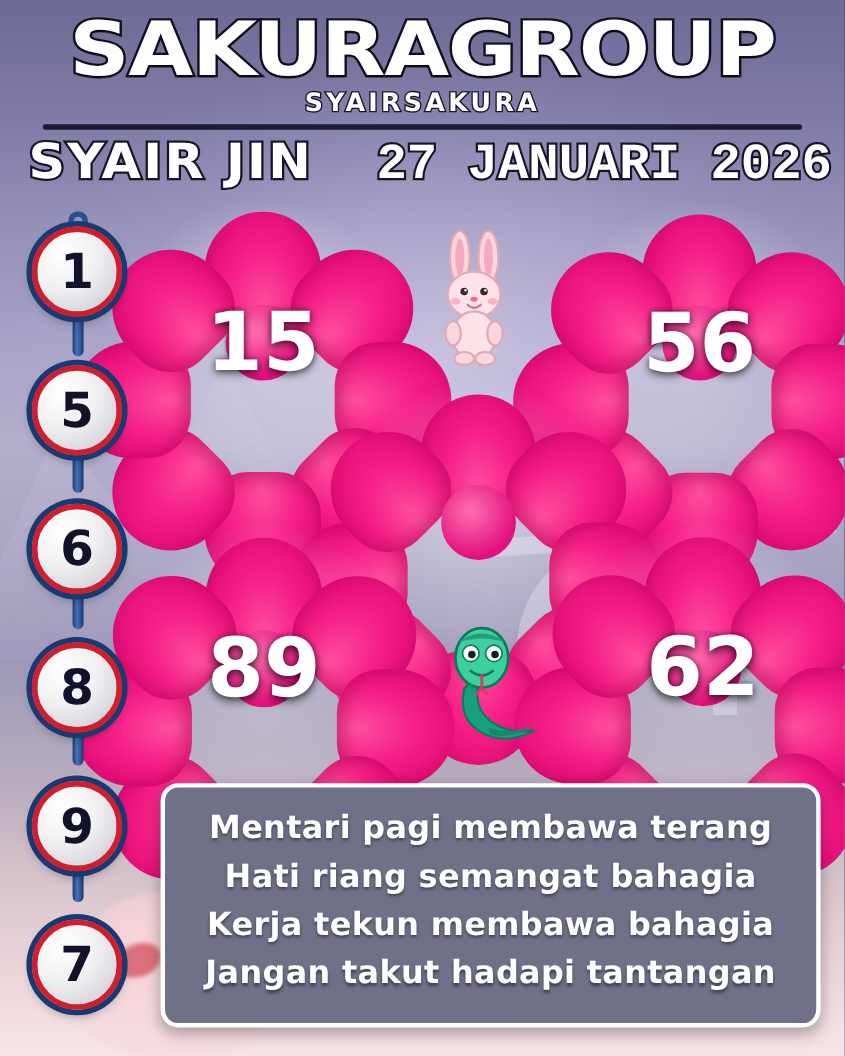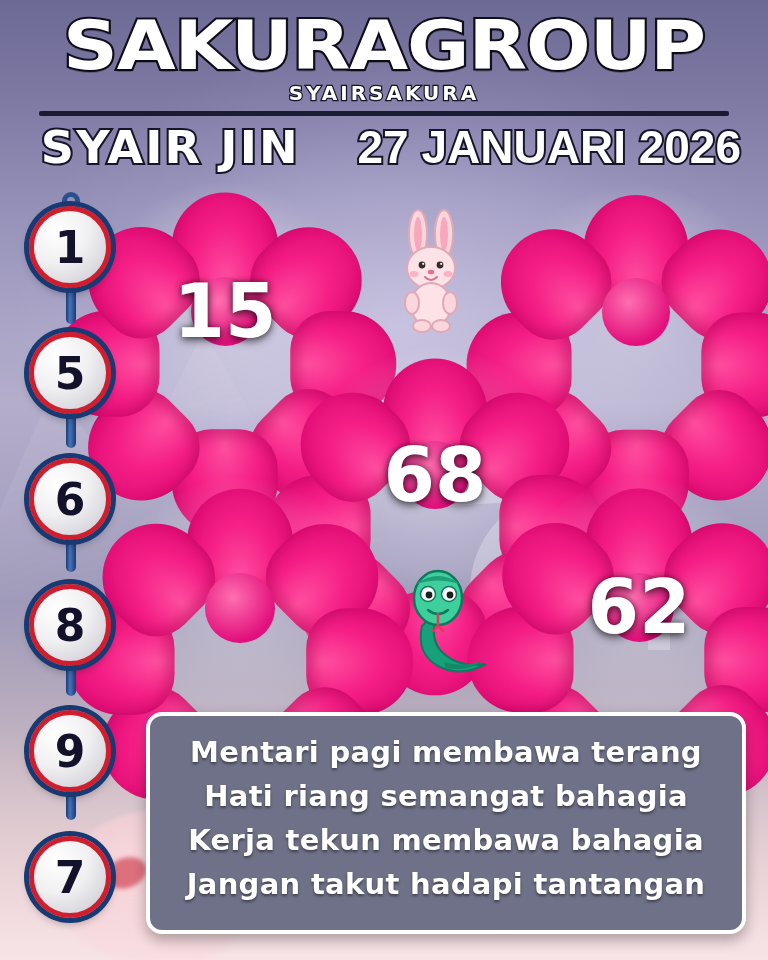--- a/index.html
+++ b/index.html
@@ -117,21 +117,21 @@
     color: #ffffff;
     -webkit-text-stroke: 4px #0f0f1e;
     paint-order: stroke fill;
     transform: scaleX(1.12);
     text-shadow: 0 3px 0 rgba(0,0,0,0.25);
   }
   .brand-sub {
     margin-top: 2px;
     font-family: "DejaVu Sans", sans-serif;
     font-weight: bold;
-    font-size: 20px;
+    font-size: 23px;
     letter-spacing: 3px;
     color: #ffffff;
     -webkit-text-stroke: 2.5px #15152a;
     paint-order: stroke fill;
   }
   .rule {
     width: 690px;
     height: 5px;
     margin: 6px auto 4px;
     background: #15152a;
@@ -150,21 +150,21 @@
     font-family: "DejaVu Sans", sans-serif;
     font-weight: bold;
     font-size: 44px;
     letter-spacing: 2px;
     color: #ffffff;
     -webkit-text-stroke: 4px #15152a;
     paint-order: stroke fill;
     transform: scaleX(1.05);
   }
   .title-date {
-    font-family: Liberation Sans, sans-serif;
+    font-family: Liberation Mono, monospace;
     font-weight: bold;
     font-size: 46px;
     letter-spacing: 0px;
     color: #ffffff;
     -webkit-text-stroke: 4px #15152a;
     paint-order: stroke fill;
     margin-left: 44px;
   }
 
   
@@ -322,21 +322,21 @@
     <div class="chain-link" style="top:452px;"></div>
     <div class="chain-link" style="top:576px;"></div>
     <div class="ball">1</div>
     <div class="ball">5</div>
     <div class="ball">6</div>
     <div class="ball">8</div>
     <div class="ball">9</div>
     <div class="ball">7</div>
   </div>
 
-  <div class="flower" id="f0" style="left:110px; top:196px; width:230px; height:230px;">
+  <div class="flower" id="f0" style="left:124px; top:196px; width:230px; height:230px;">
     <div class="halo"></div>
     <div class="petals">
         <div class="petal" style="transform: rotate(0deg) translateY(-62%);"></div>
         <div class="petal" style="transform: rotate(45deg) translateY(-62%);"></div>
         <div class="petal" style="transform: rotate(90deg) translateY(-62%);"></div>
         <div class="petal" style="transform: rotate(135deg) translateY(-62%);"></div>
         <div class="petal" style="transform: rotate(180deg) translateY(-62%);"></div>
         <div class="petal" style="transform: rotate(225deg) translateY(-62%);"></div>
         <div class="petal" style="transform: rotate(270deg) translateY(-62%);"></div>
         <div class="petal" style="transform: rotate(315deg) translateY(-62%);"></div>
@@ -351,51 +351,52 @@
         <div class="petal" style="transform: rotate(0deg) translateY(-62%);"></div>
         <div class="petal" style="transform: rotate(45deg) translateY(-62%);"></div>
         <div class="petal" style="transform: rotate(90deg) translateY(-62%);"></div>
         <div class="petal" style="transform: rotate(135deg) translateY(-62%);"></div>
         <div class="petal" style="transform: rotate(180deg) translateY(-62%);"></div>
         <div class="petal" style="transform: rotate(225deg) translateY(-62%);"></div>
         <div class="petal" style="transform: rotate(270deg) translateY(-62%);"></div>
         <div class="petal" style="transform: rotate(315deg) translateY(-62%);"></div>
       </div>
     <div class="center"></div>
+    <div class="num">56</div>
   </div>
 
   <div class="flower" id="f2" style="left:322px; top:362px; width:226px; height:226px;">
     <div class="halo"></div>
     <div class="petals">
         <div class="petal" style="transform: rotate(0deg) translateY(-62%);"></div>
         <div class="petal" style="transform: rotate(45deg) translateY(-62%);"></div>
         <div class="petal" style="transform: rotate(90deg) translateY(-62%);"></div>
         <div class="petal" style="transform: rotate(135deg) translateY(-62%);"></div>
         <div class="petal" style="transform: rotate(180deg) translateY(-62%);"></div>
         <div class="petal" style="transform: rotate(225deg) translateY(-62%);"></div>
         <div class="petal" style="transform: rotate(270deg) translateY(-62%);"></div>
         <div class="petal" style="transform: rotate(315deg) translateY(-62%);"></div>
       </div>
     <div class="center"></div>
-    <div class="num">68</div>
   </div>
 
   <div class="flower" id="f3" style="left:124px; top:492px; width:232px; height:232px;">
     <div class="halo"></div>
     <div class="petals">
         <div class="petal" style="transform: rotate(0deg) translateY(-62%);"></div>
         <div class="petal" style="transform: rotate(45deg) translateY(-62%);"></div>
         <div class="petal" style="transform: rotate(90deg) translateY(-62%);"></div>
         <div class="petal" style="transform: rotate(135deg) translateY(-62%);"></div>
         <div class="petal" style="transform: rotate(180deg) translateY(-62%);"></div>
         <div class="petal" style="transform: rotate(225deg) translateY(-62%);"></div>
         <div class="petal" style="transform: rotate(270deg) translateY(-62%);"></div>
         <div class="petal" style="transform: rotate(315deg) translateY(-62%);"></div>
       </div>
     <div class="center"></div>
+    <div class="num">89</div>
   </div>
 
   <div class="flower" id="f4" style="left:524px; top:492px; width:230px; height:230px;">
     <div class="halo"></div>
     <div class="petals">
         <div class="petal" style="transform: rotate(0deg) translateY(-62%);"></div>
         <div class="petal" style="transform: rotate(45deg) translateY(-62%);"></div>
         <div class="petal" style="transform: rotate(90deg) translateY(-62%);"></div>
         <div class="petal" style="transform: rotate(135deg) translateY(-62%);"></div>
         <div class="petal" style="transform: rotate(180deg) translateY(-62%);"></div>

